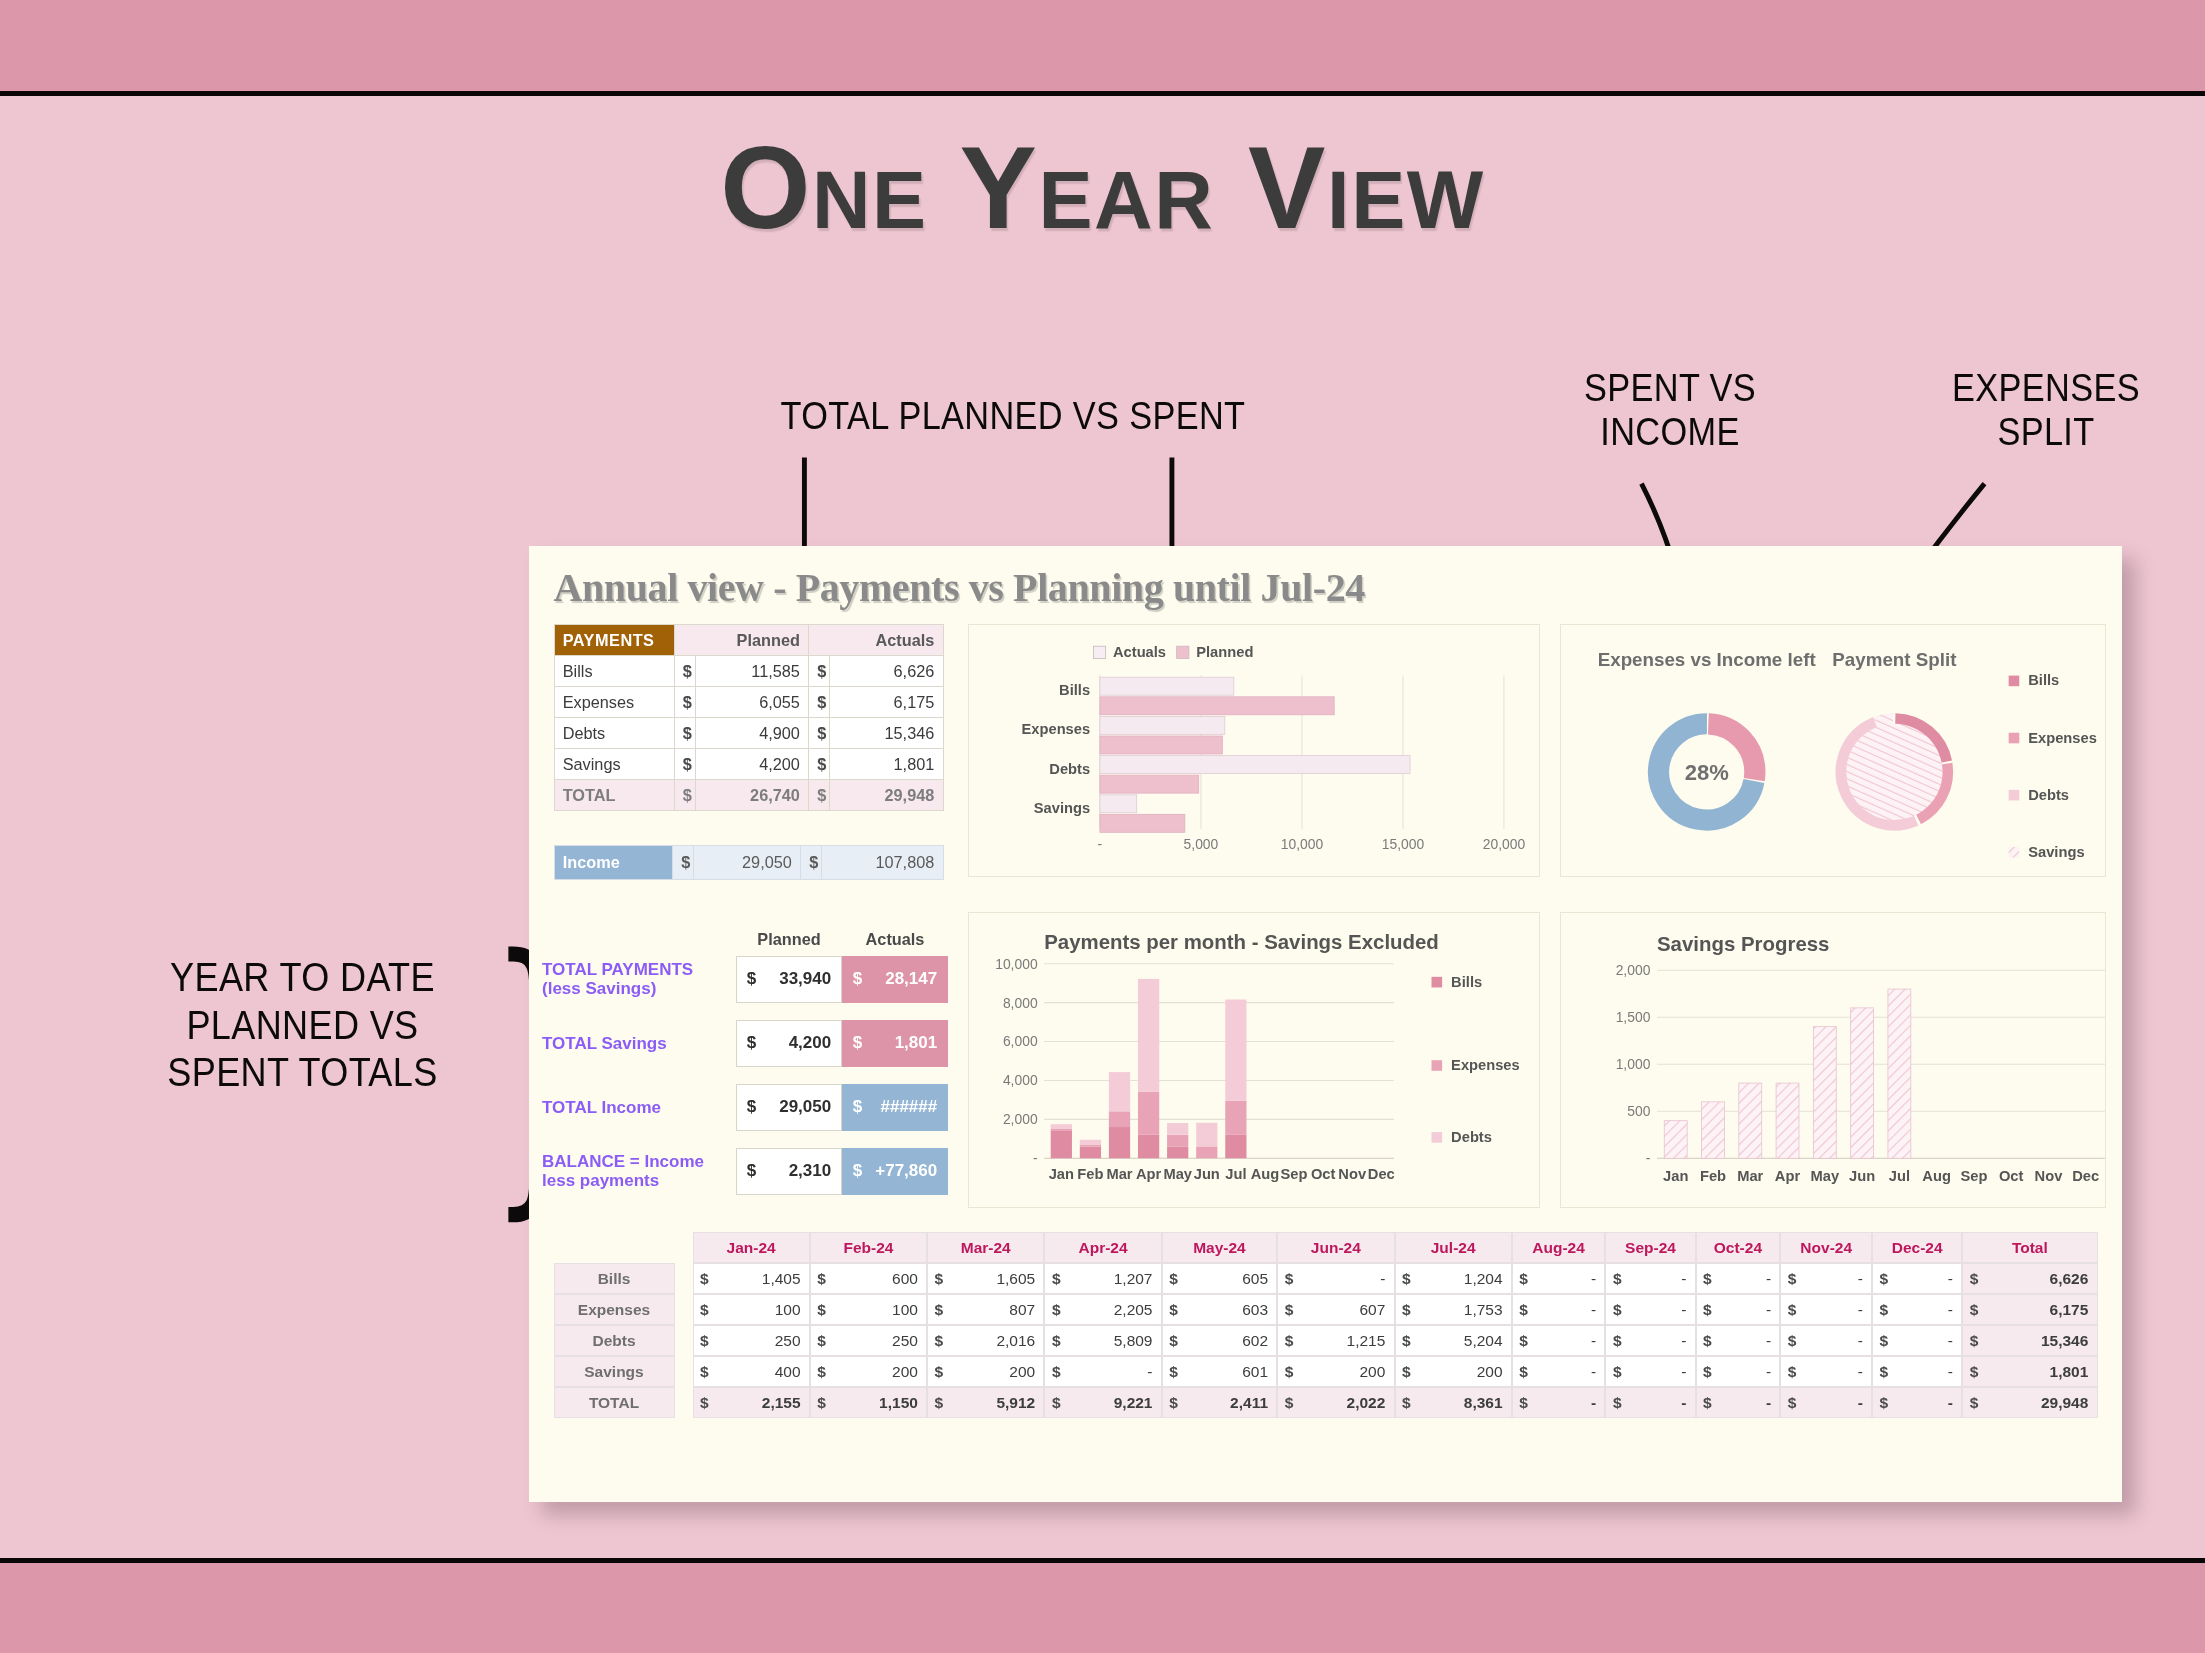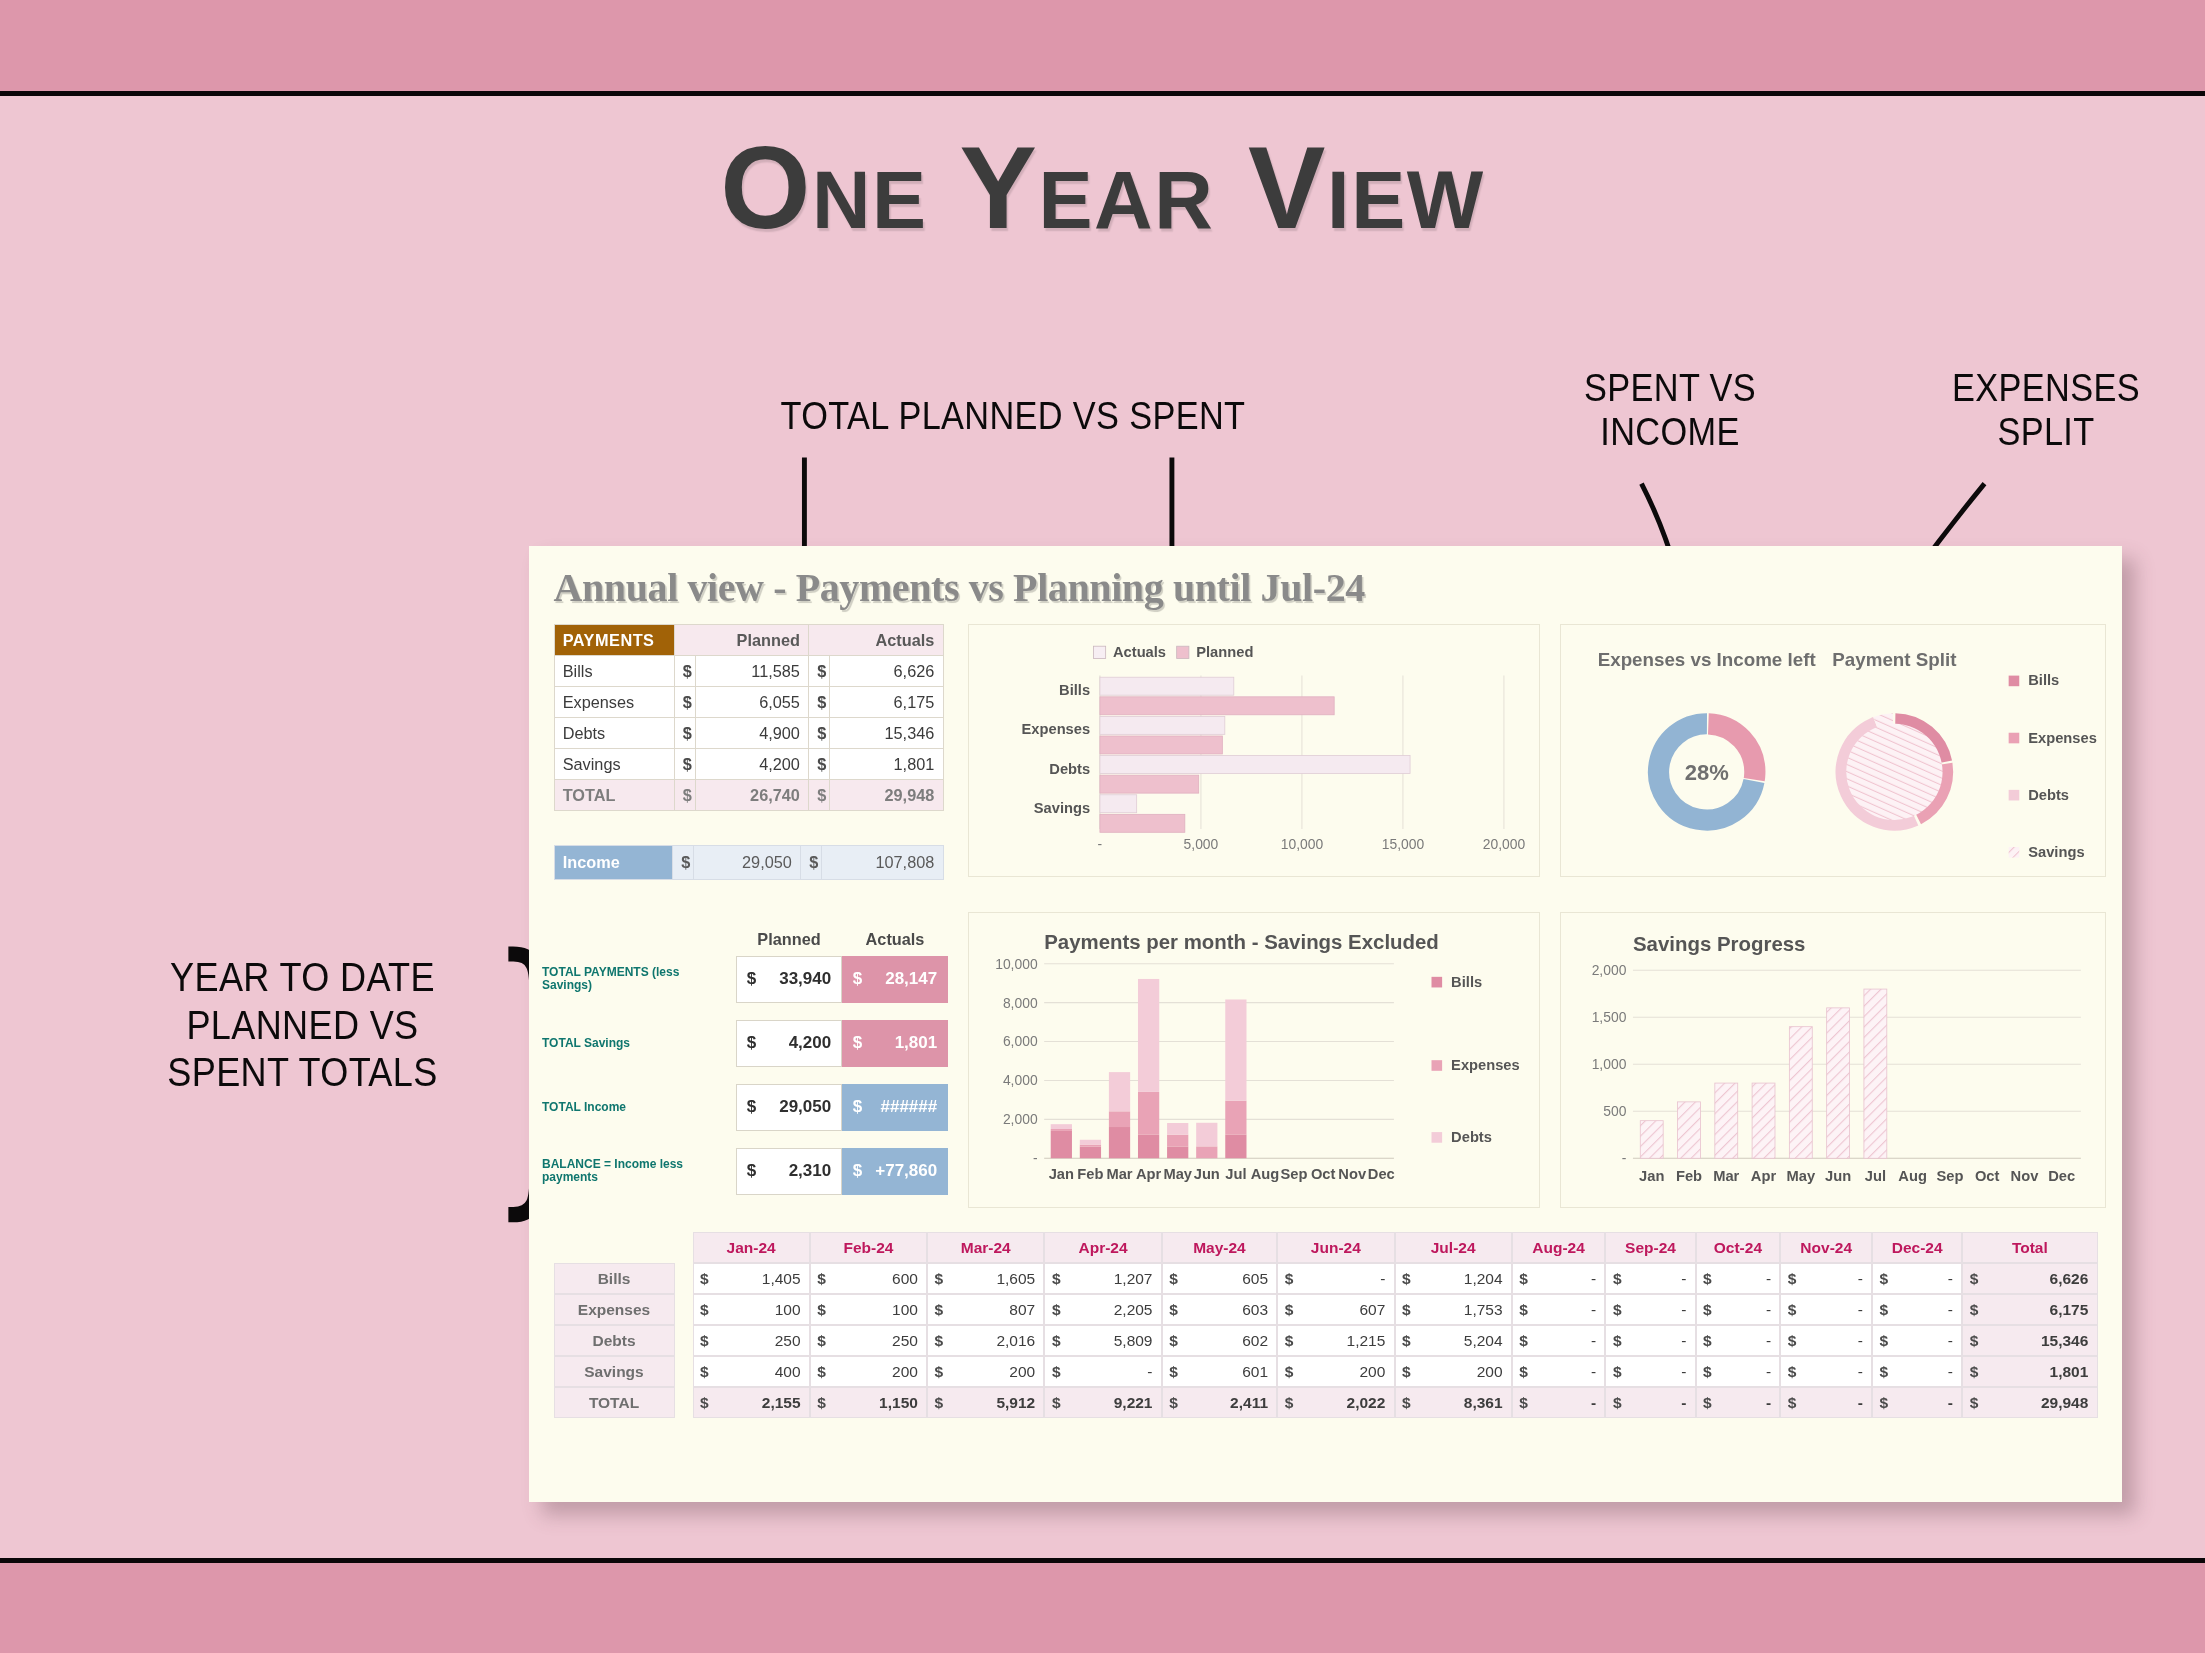--- a/index.html
+++ b/index.html
@@ -81,32 +81,32 @@
   .tbl-inc .hdr-inc { background: #94b5d4; color: #ffffff; font-weight: bold; }
   .tbl-inc .cur { background: #e8eef5; width: 21px; padding-right: 0; font-weight: bold; }
   .tbl-inc .num { background: #e8eef5; text-align: right; }
 
   
   .ytd { position: absolute; left: 13px; top: 384px; width: 408px; }
   .ytd-head { display: flex; font-size: 16.3px; font-weight: bold; color: #4a4a4a; margin-bottom: 4.9px; }
   .ytd-head .sp { width: 194px; }
   .ytd-head .h { width: 106px; text-align: center; }
   .ytd-row { display: flex; align-items: center; height: 51px; margin-bottom: 13px; }
-  .ytd-label { width: 194px; font-size: 12px; font-weight: bold; color: #0f766e; line-height: 1.14; padding-right: 4px; }
+  .ytd-label { width: 194px; font-size: 17px; font-weight: bold; color: #8b5cf6; line-height: 1.14; padding-right: 4px; }
   .ytd-cell { width: 106px; height: 47px; display: flex; align-items: center; justify-content: space-between;
               padding: 0 9.8px; font-size: 17px; font-weight: bold; border: 0.8px solid #d9d5c8; }
   .ytd-plan { background: #ffffff; color: #2f2f2f; }
   .ytd-act-pink { background: #dd94a9; color: #ffffff; border-color: #dd94a9; }
   .ytd-act-blue { background: #94b5d4; color: #ffffff; border-color: #94b5d4; }
 
   
   .c-bar   { left: 439px;  top: 78px;  width: 572px; height: 253px; }
   .c-donut { left: 1031px; top: 78px;  width: 546px; height: 253px; }
   .c-month { left: 439px;  top: 366px; width: 572px; height: 296px; }
-  .c-save  { left: 1031px; top: 366px; width: 546px; height: 296px; }
+  .c-save  { left: 1031px; top: 366px; width: 546px; height: 296px; padding-left: 24px; }
 
   .chart-title { font-size: 23px; color: #6e6e6e; font-weight: bold; }
 
   .axis-lbl { font-size: 17px; fill: #7a7a7a; font-family: "Liberation Sans", sans-serif; }
   .cat-lbl  { font-size: 18px; fill: #555; font-weight: bold; font-family: "Liberation Sans", sans-serif; }
 
   
   .mtbl { position: absolute; left: 24.5px; top: 686px; width: 1544px; border-collapse: separate; border-spacing: 0;
           font-size: 15.5px; color: #3d3d3d; }
   .mtbl td, .mtbl th { height: 31px; border: 0.8px solid #e6dfe3; }

